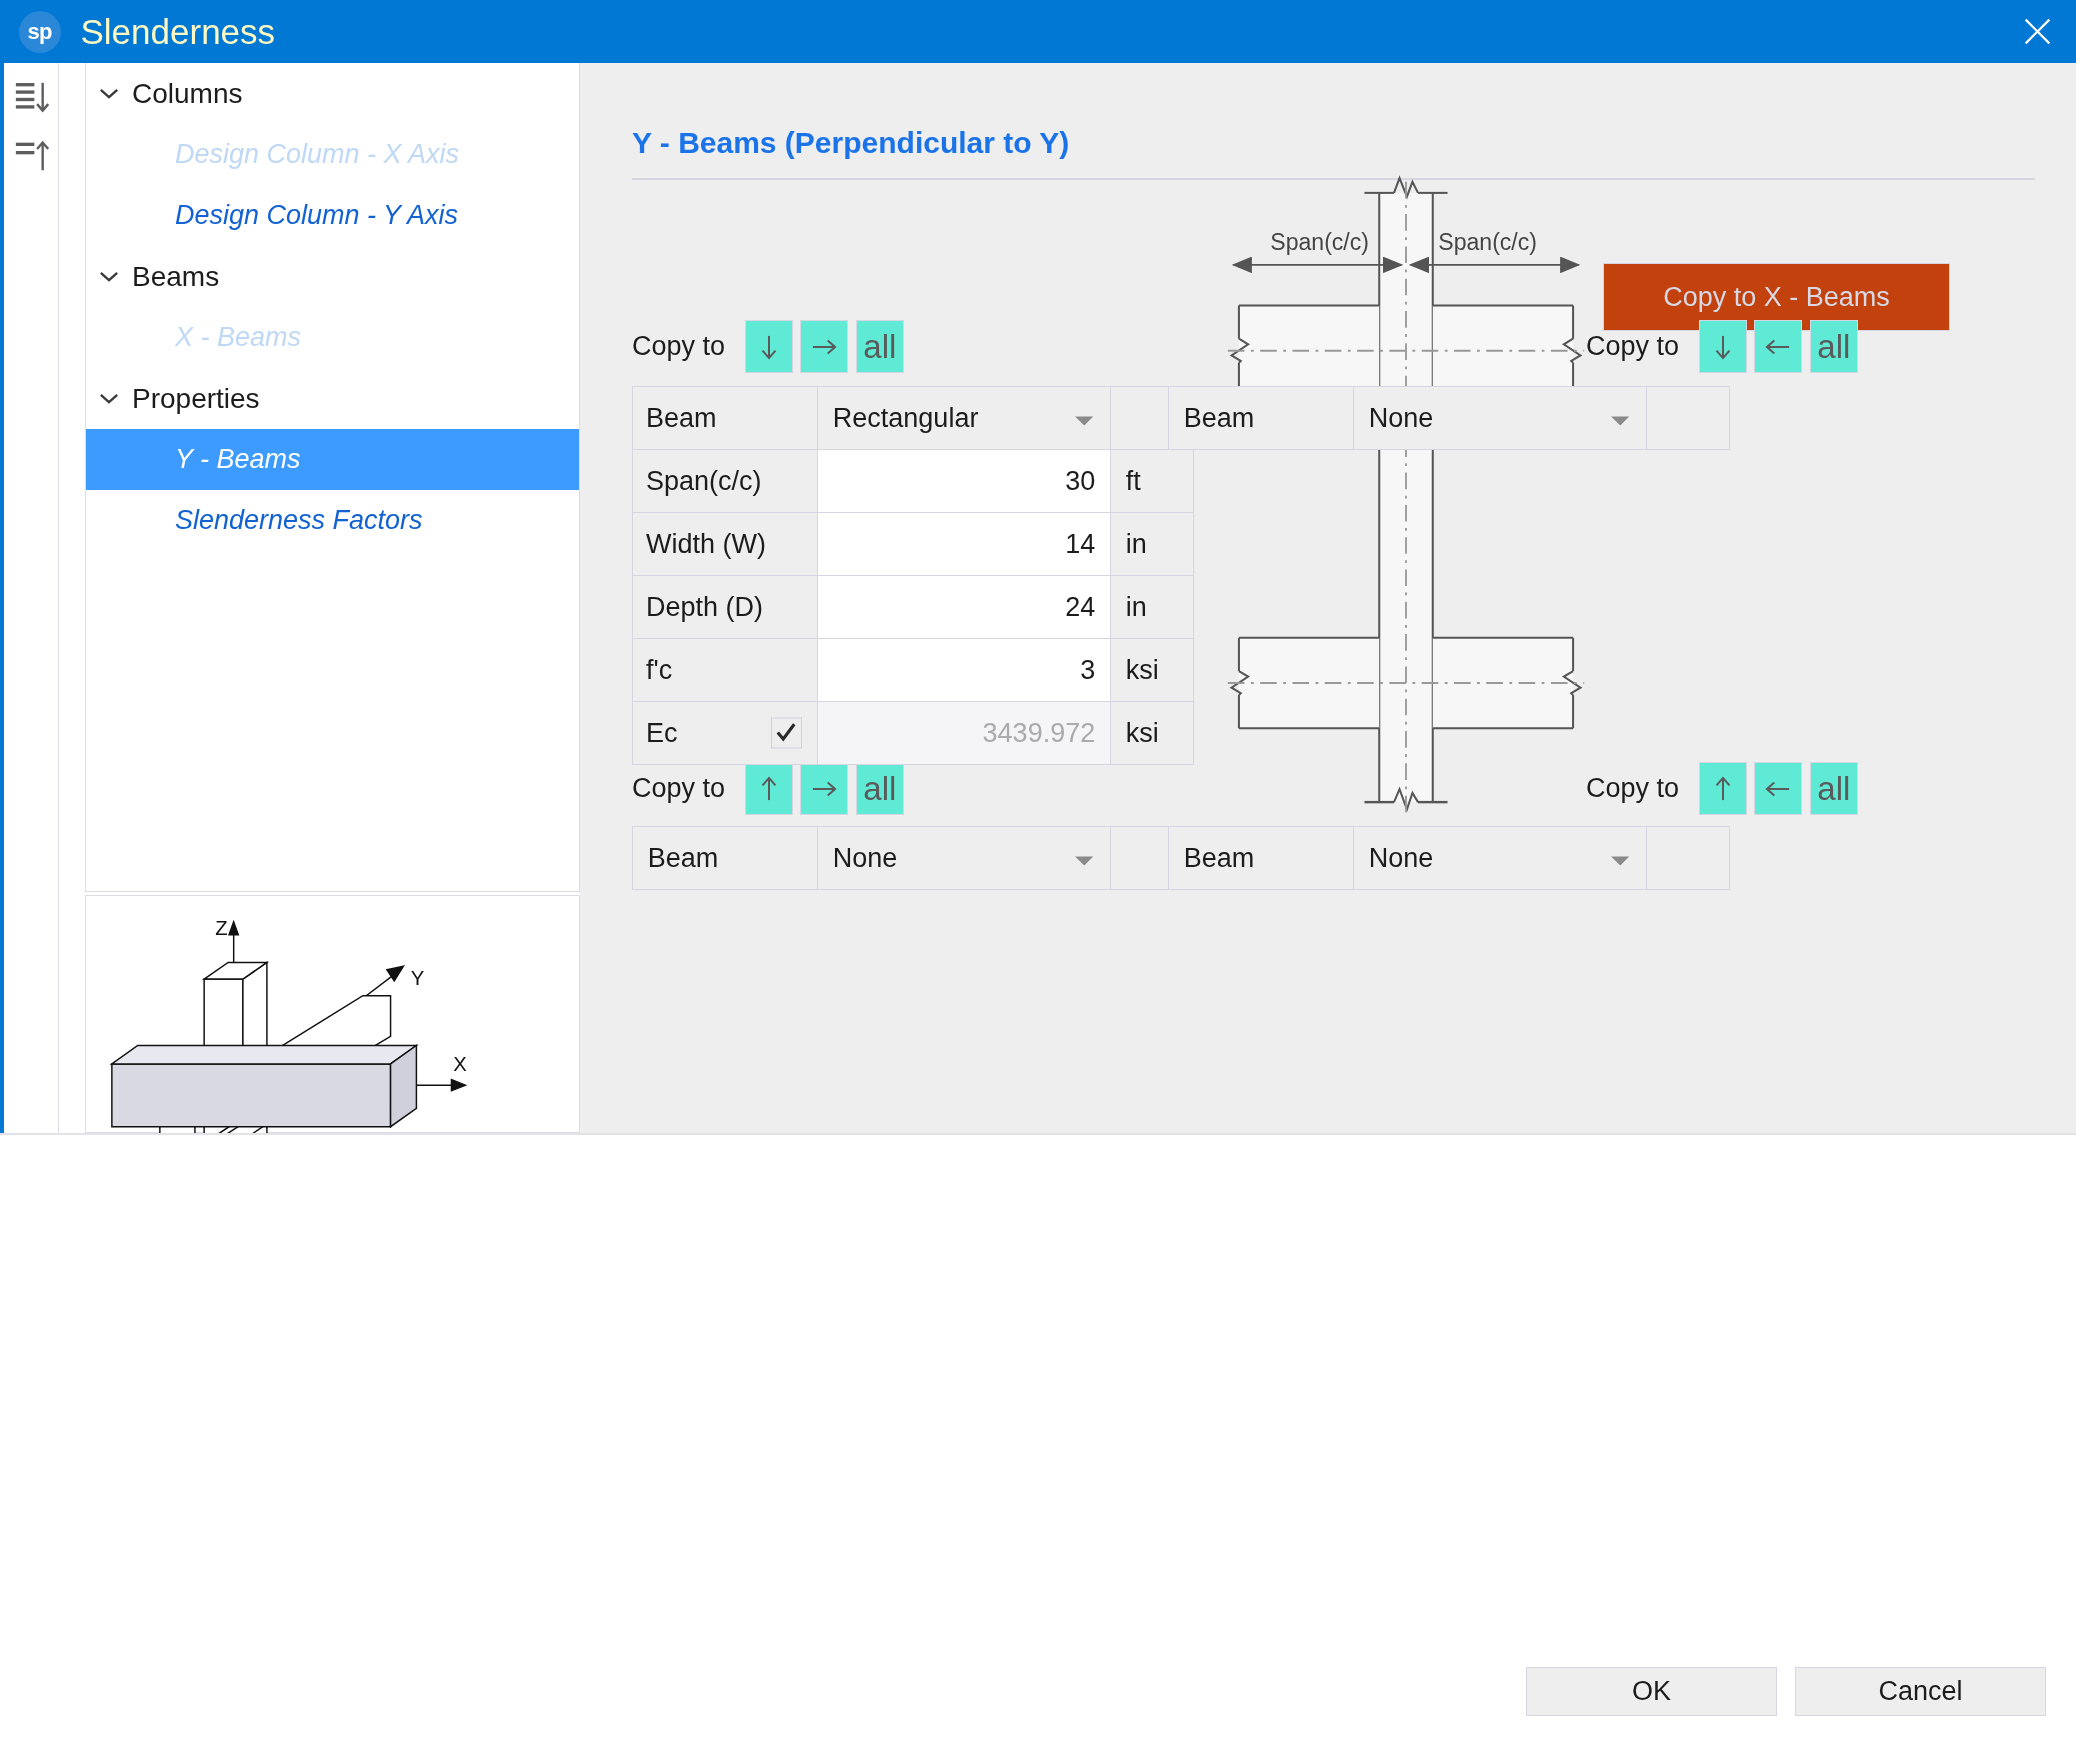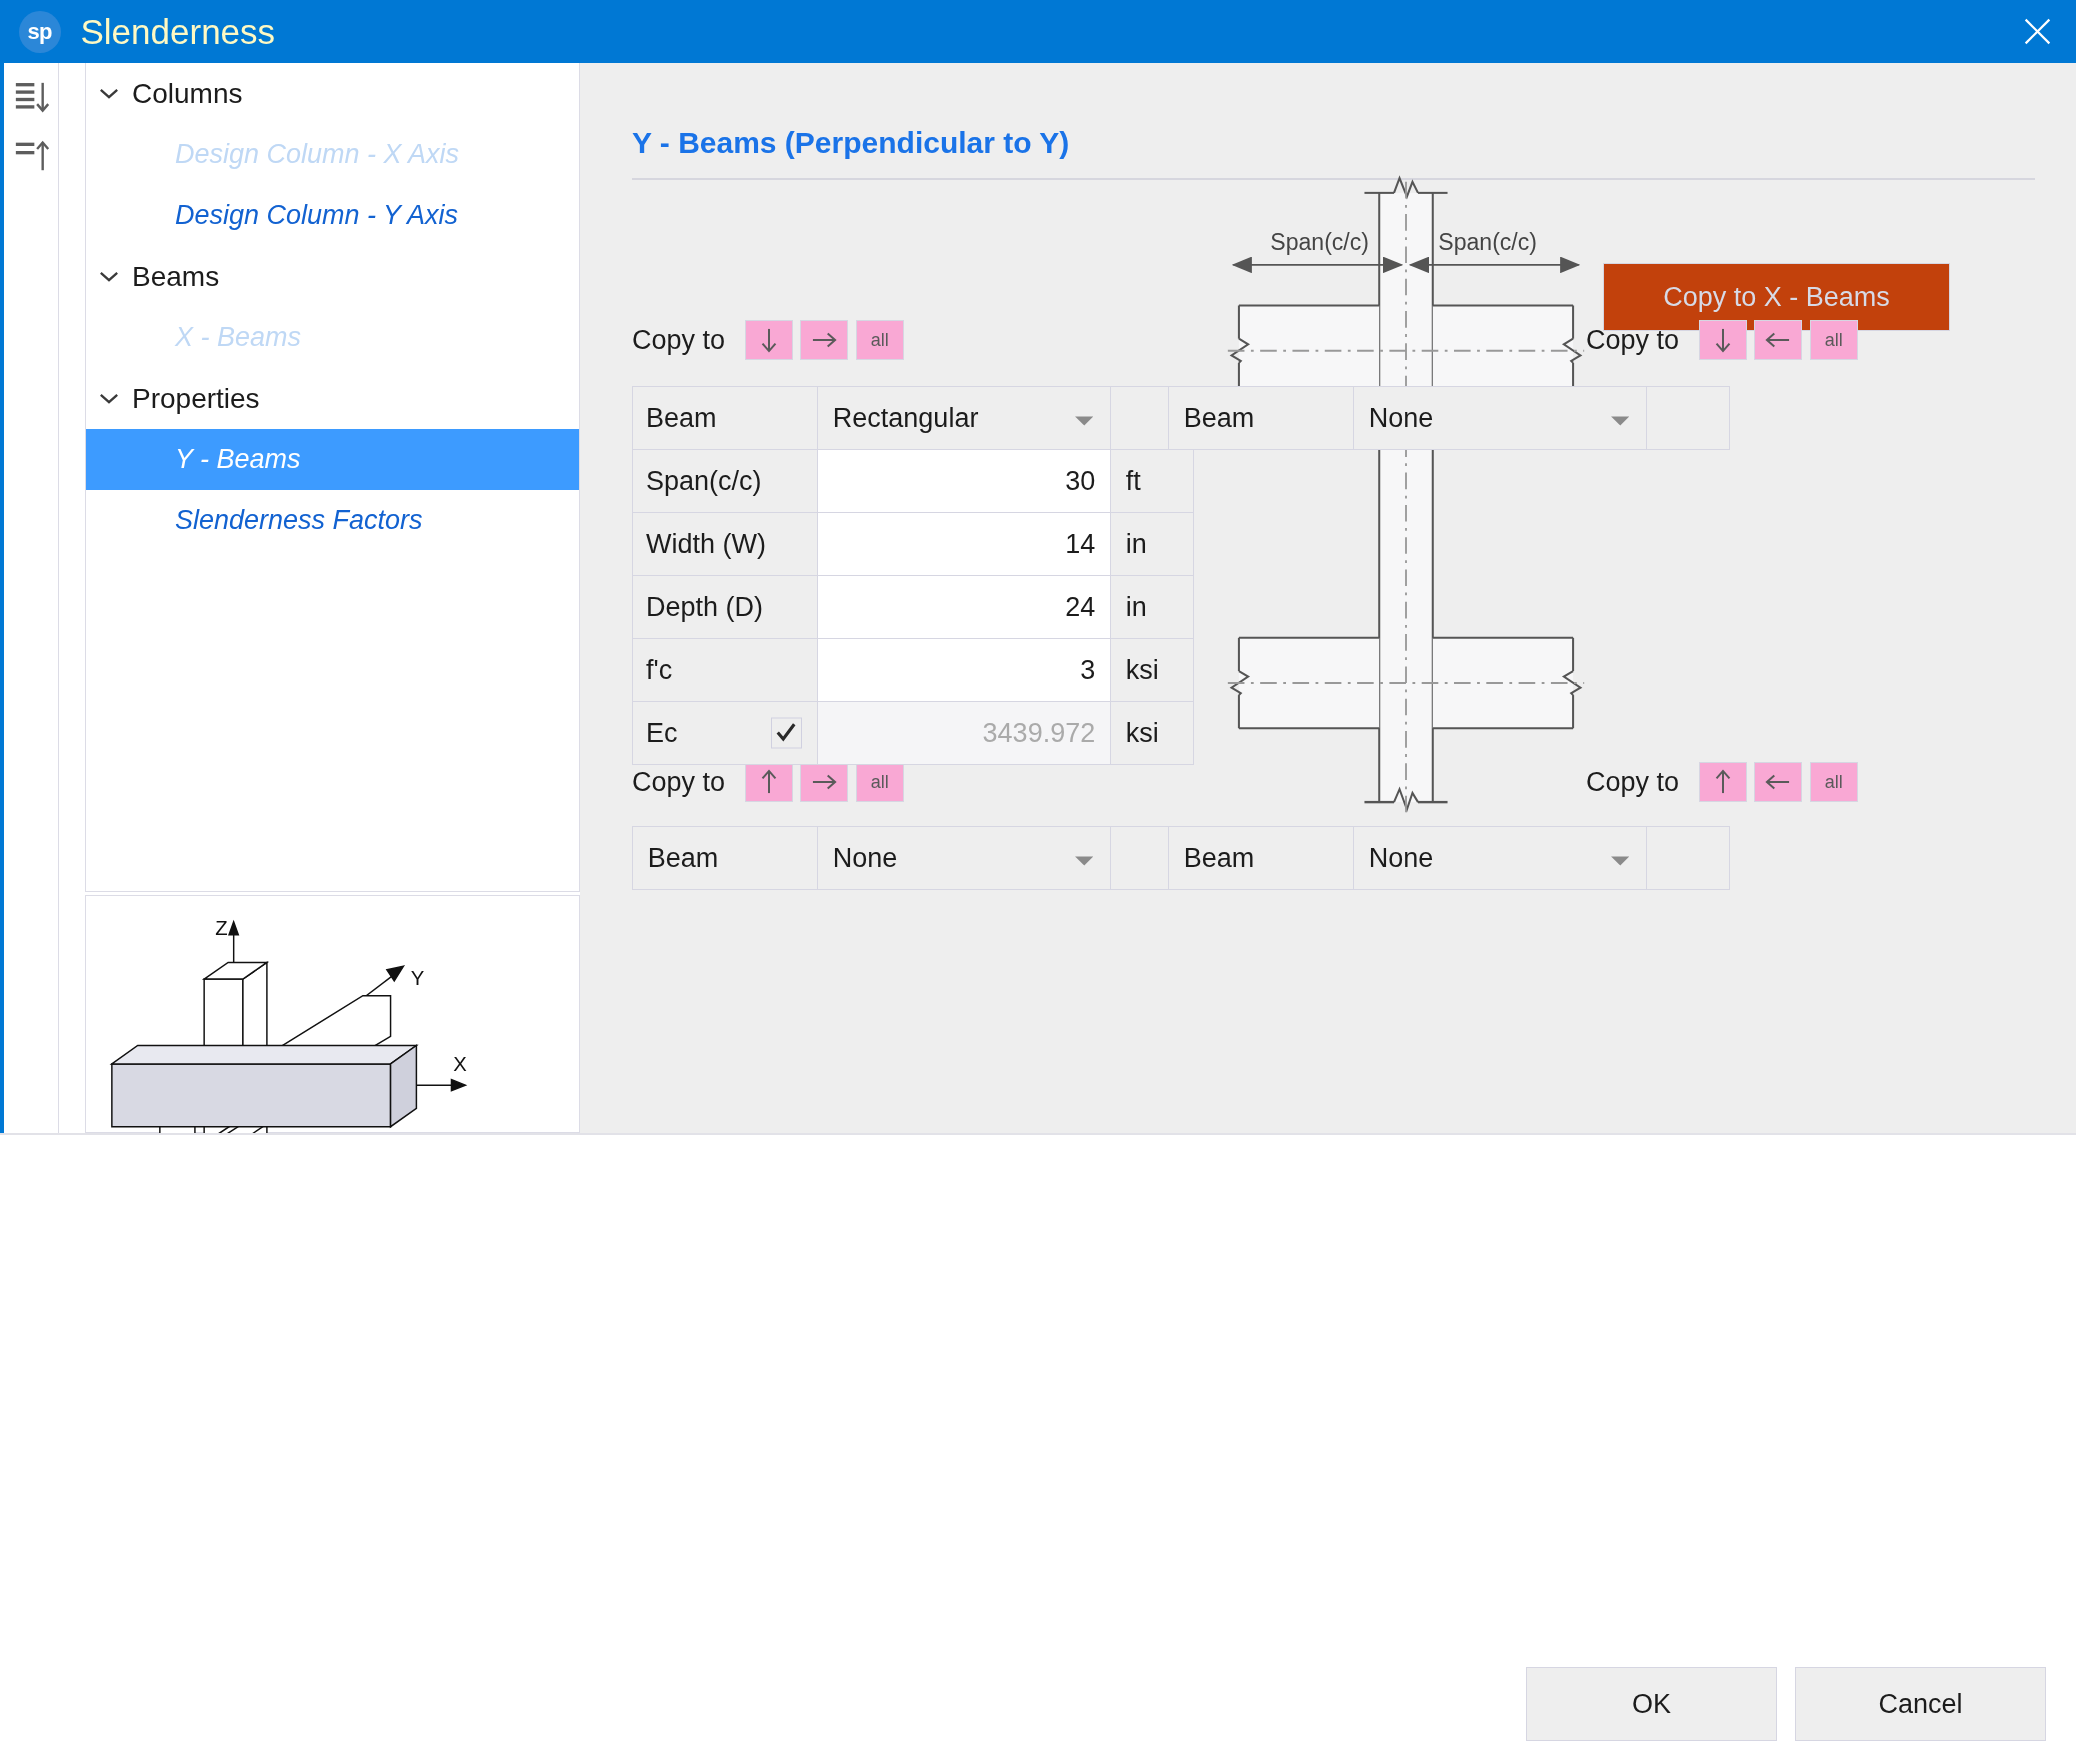--- a/index.html
+++ b/index.html
@@ -170,28 +170,28 @@
     align-items: center;
     gap: 0px;
   }
   .copy-to-label {
     font-size: 27px;
     color: #1c1c1c;
     margin-right: 20px;
     white-space: nowrap;
   }
   .copy-btn {
-    width: 48px; height: 40px;
-    background: #f9a8d4;
+    width: 48px; height: 53px;
+    background: #5eead4;
     border: 1.8px solid #d6d6e2;
     box-sizing: border-box;
     display: flex; align-items: center; justify-content: center;
     margin-right: 7.4px;
     cursor: pointer;
-    font-size: 18px;
+    font-size: 33px;
     color: #5a5a5a;
   }
   .copy-btn:last-child { margin-right: 0; }
   .copy-btn svg { display: block; }
 
   
   .prop-table {
     position: absolute;
     border-collapse: collapse;
     font-size: 27px;
@@ -284,21 +284,21 @@
     background: #ffffff;
   }
   #footer-rule {
     position: absolute;
     left: 0; top: 0;
     width: 2077px; height: 1.8px;
     background: #e2e2e8;
   }
   .dlg-btn {
     position: absolute;
-    width: 251px; height: 74px;
+    width: 251px; height: 49px;
     background: #eeeeee;
     border: 1.8px solid #d6d6e2;
     box-sizing: border-box;
     font-size: 27px;
     color: #1c1c1c;
     display: flex; align-items: center; justify-content: center;
     cursor: pointer;
   }
   #ok-button { left: 1526px; top: 1667px; }
   #cancel-button { left: 1795px; top: 1667px; }

